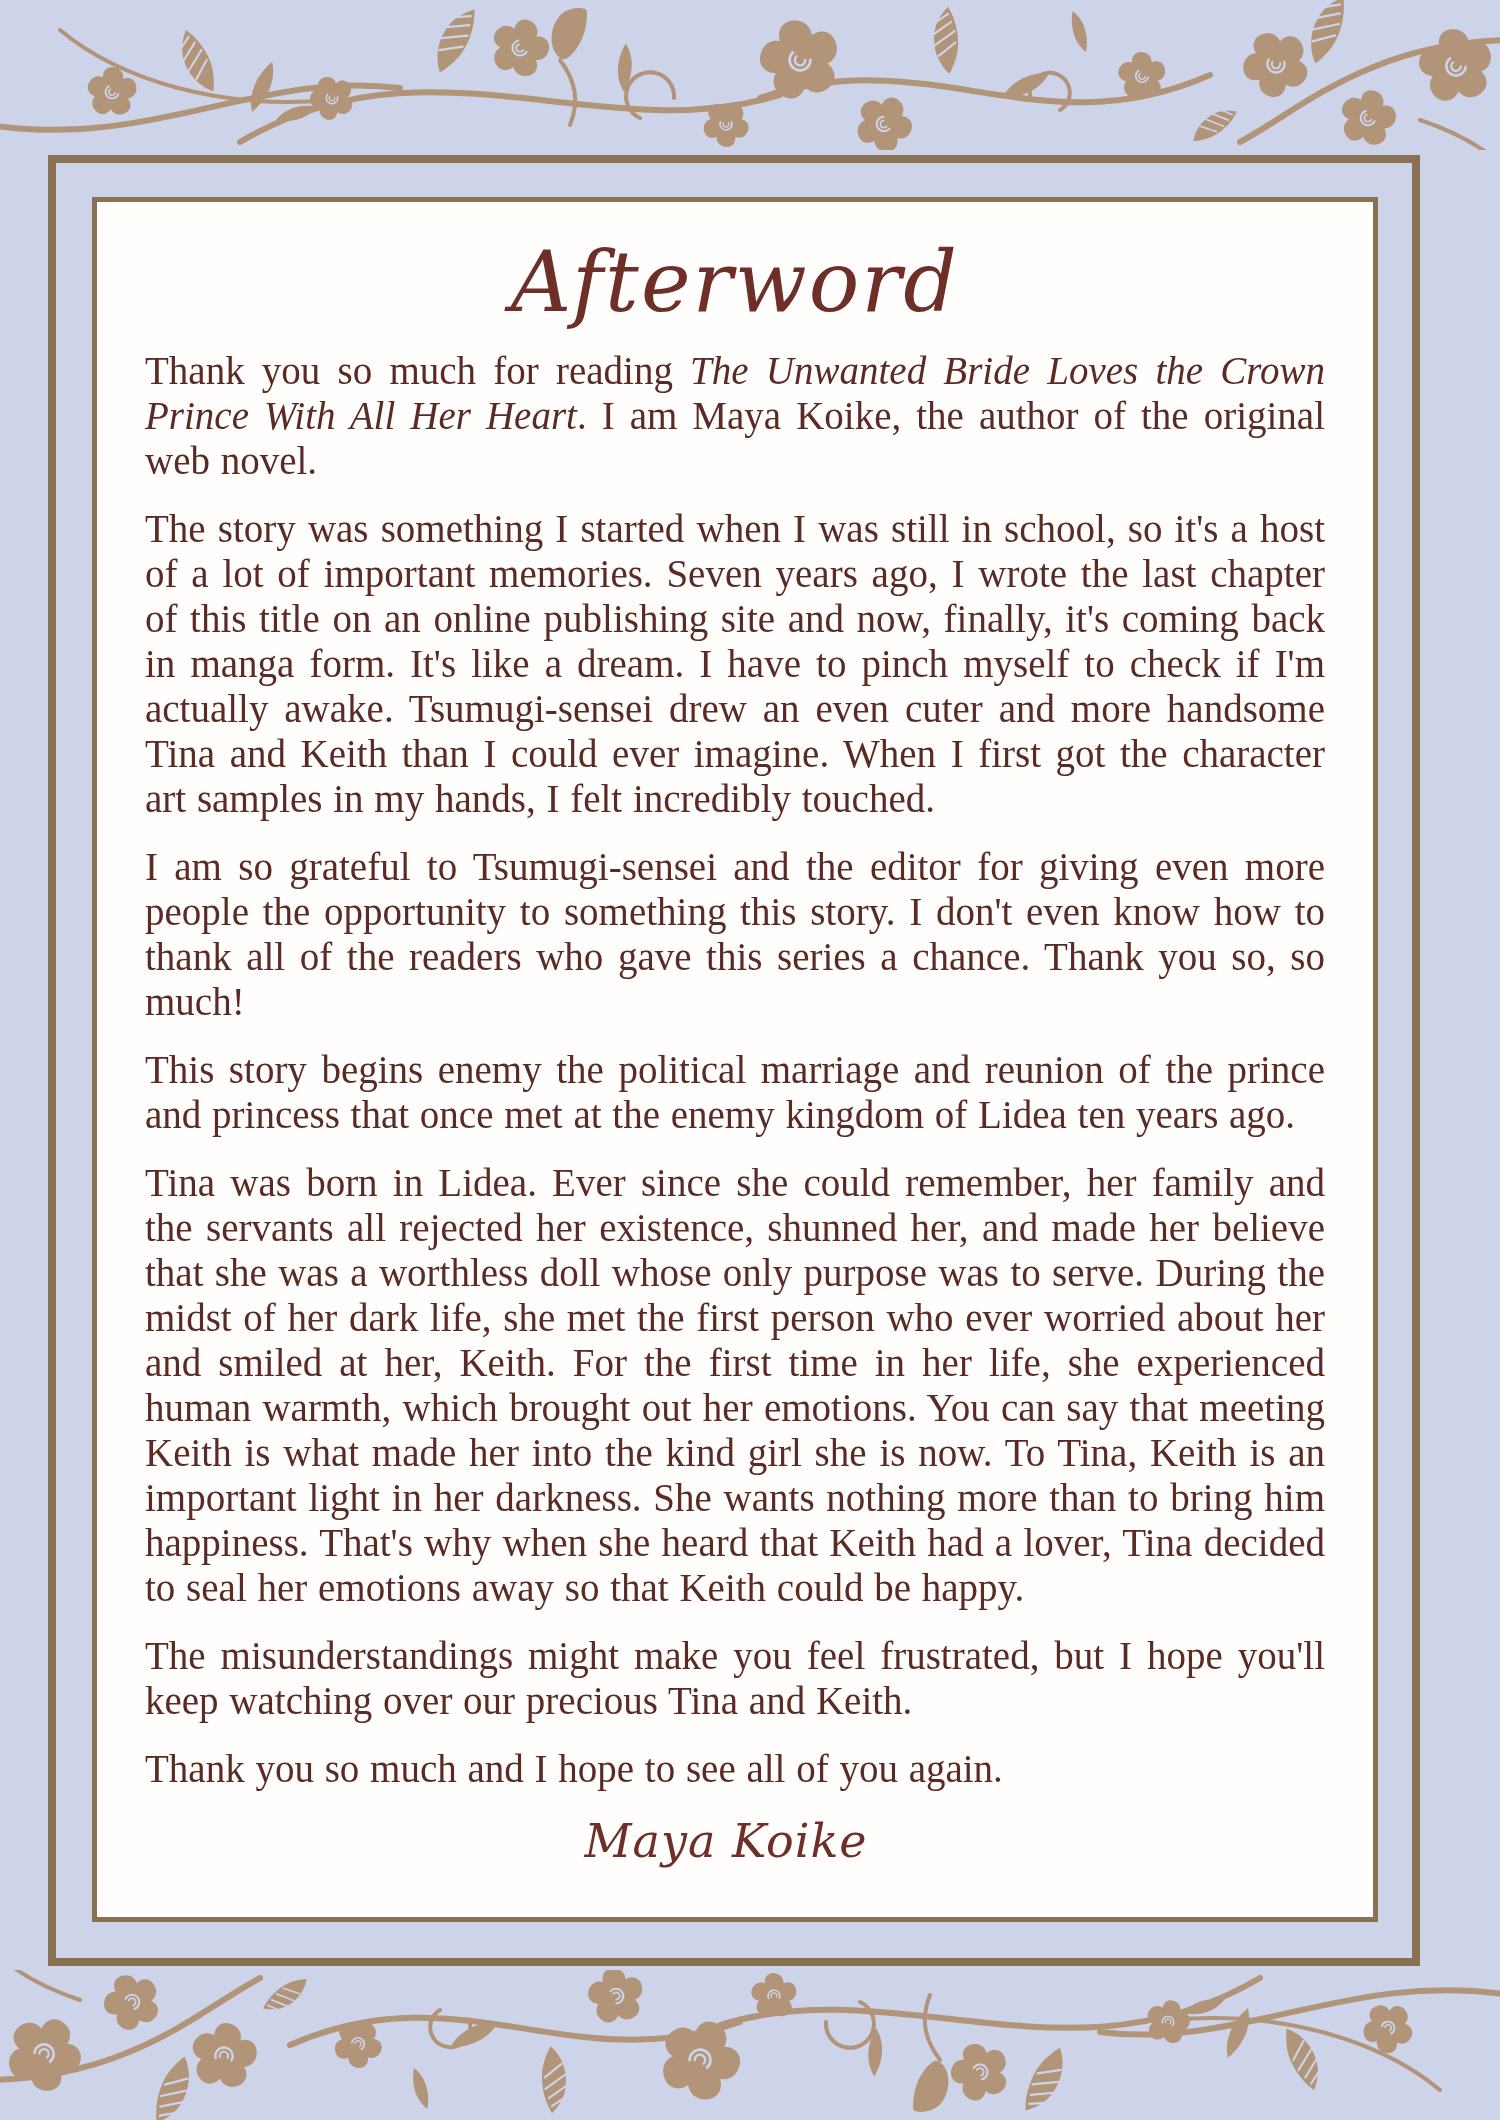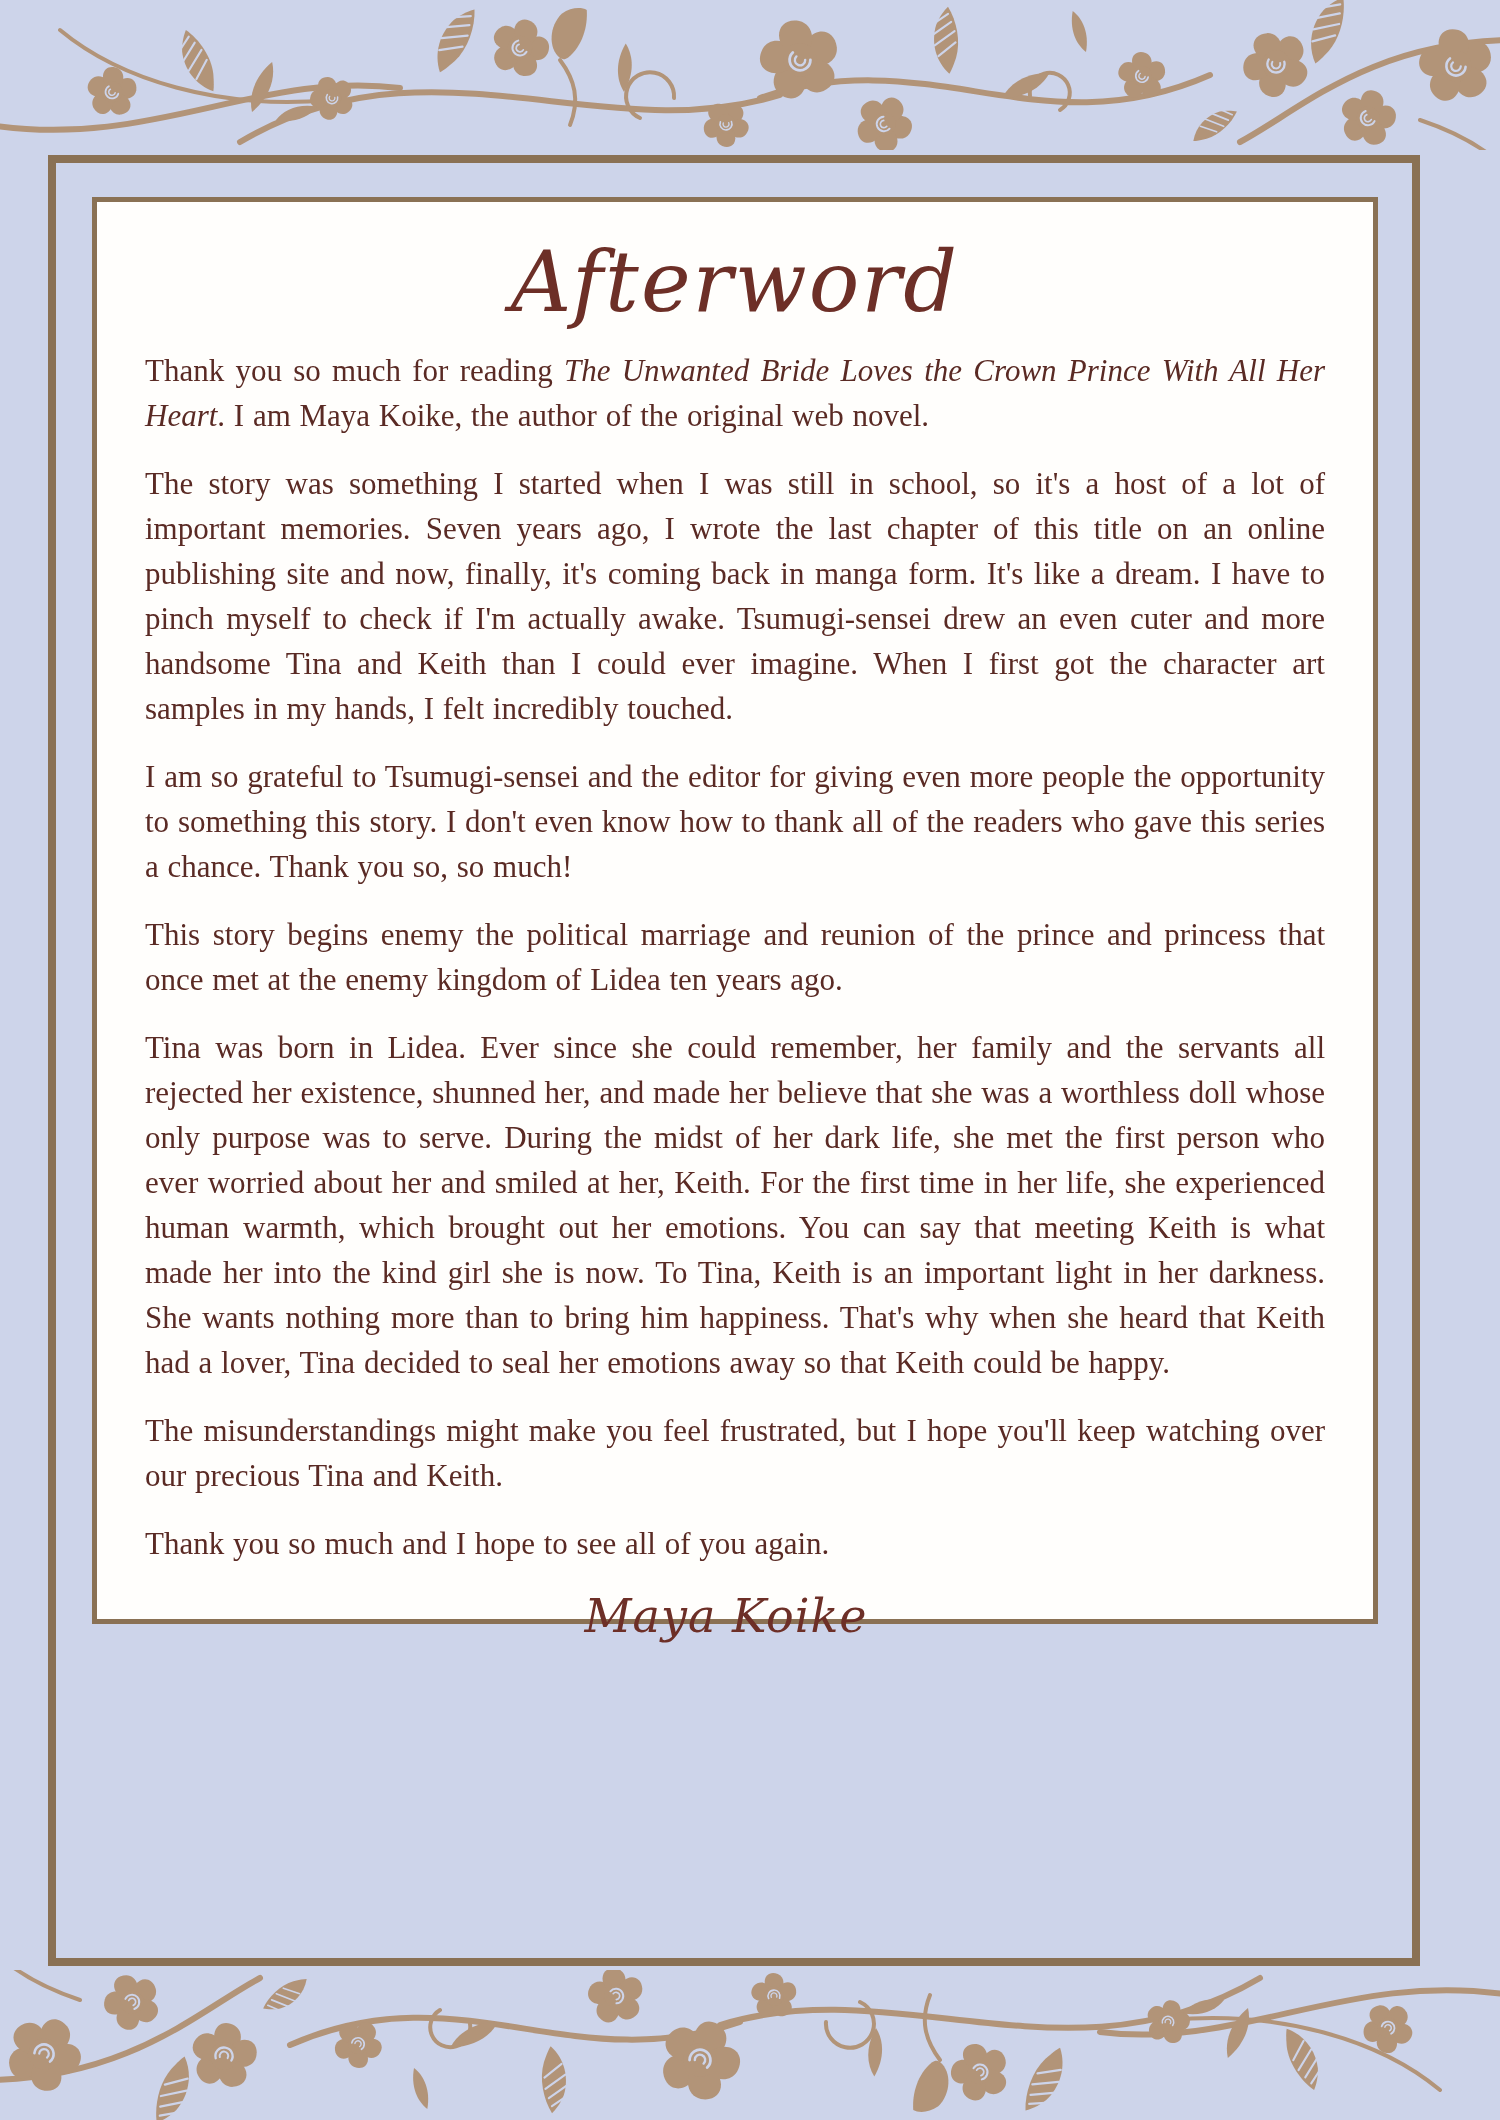--- a/index.html
+++ b/index.html
@@ -20,39 +20,39 @@
   .band.top{top:0;}
   .band.bottom{bottom:0;}
   .orn{fill:var(--tan);}
   .ornline{stroke:var(--tan);fill:none;stroke-linecap:round;}
   .gapline{stroke:var(--bg);fill:none;stroke-linecap:round;}
   .outer-frame{
     position:absolute;left:48px;top:155px;width:1372px;height:1811px;
     border:8px solid var(--brown);box-sizing:border-box;
   }
   .page{
-    position:absolute;left:92px;top:197px;width:1286px;height:1427px;
+    position:absolute;left:92px;top:197px;width:1286px;height:1725px;
     border:5px solid var(--brown);background:var(--pagebg);box-sizing:border-box;
   }
   .page-content{
     position:absolute;left:0;top:0;right:0;bottom:0;
     padding:26px 48px 0 48px;
   }
   .title{
     text-align:center;
     font-family:"DejaVu Serif",serif;
     font-style:italic;
     font-size:84px;
     line-height:1.1;
     color:var(--title);
     margin:8px 0 20px 0;
     letter-spacing:2px;
   }
   .body-text p{
-    font-size:31px;
+    font-size:39px;
     line-height:45px;
     color:var(--text);
     text-align:justify;
     text-align-last:left;
     margin:0 0 23px 0;
     word-spacing:1px;
   }
   .body-text p.no-justify{text-align:right;}
   .book-title{font-style:italic;}
   .signature{

